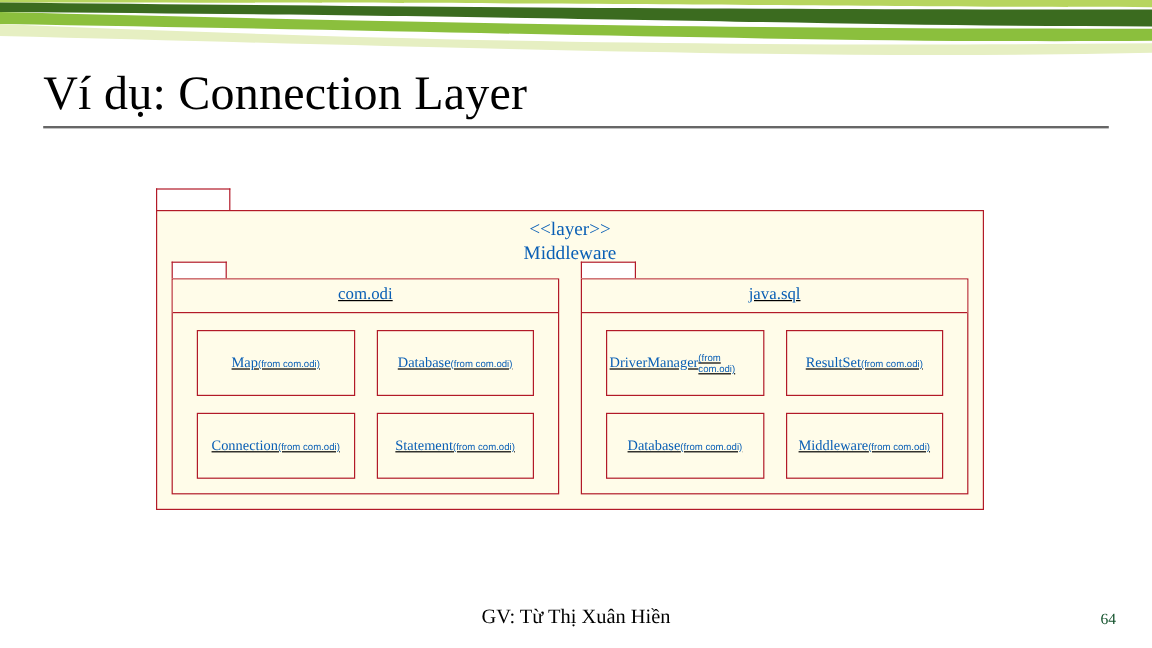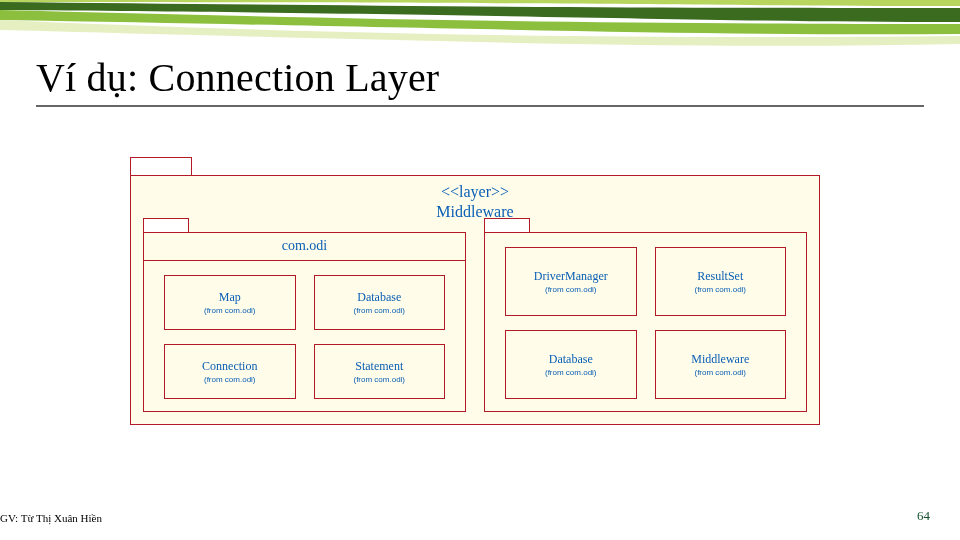--- a/index.html
+++ b/index.html
@@ -91,20 +91,21 @@
   .inner-pkg {
     position: relative;
     flex: 1 1 0;
   }
   .inner-pkg .pkg-tab { top: -14px; left: 0; width: 46px; height: 14px; }
   .inner-pkg .pkg-body {
     top: 0; left: 0; right: 0; bottom: 0;
     display: flex;
     flex-direction: column;
     align-items: center;
+    text-decoration: underline;
   }
   .inner-header {
     text-align: center;
     color: #0a5fb5;
     font-family: Georgia, serif;
     font-size: 14px;
     padding: 5px 0 6px;
     width: 100%;
     border-bottom: 1px solid #b21a28;
     background: #fffce9;
@@ -117,21 +118,21 @@
     gap: 14px 18px;
     padding: 14px 20px 12px;
     width: 100%;
     flex: 1;
   }
 
   .class-box {
     border: 1px solid #b21a28;
     background: #fffce9;
     display: flex;
-    flex-direction: column;
+    flex-direction: row;
     align-items: center;
     justify-content: center;
     padding: 4px 2px 3px;
     min-height: 46px;
   }
   .class-name {
     color: #0a5fb5;
     font-family: Georgia, serif;
     font-size: 12px;
     line-height: 1.15;
@@ -145,21 +146,22 @@
     margin-top: 2px;
     text-align: left;
   }
 
   
   .footer-author {
     position: absolute;
     bottom: 16px;
     left: 0;
     width: 960px;
-    font-size: 11px;
+    text-align: center;
+    font-size: 17px;
     color: #000;
   }
   .footer-page {
     position: absolute;
     bottom: 16px;
     right: 30px;
     font-size: 13px;
     color: #14532d;
   }
 </style>
@@ -209,20 +211,21 @@
                 <div class="class-name">Statement</div>
                 <div class="class-from">(from com.odi)</div>
               </div>
             </div>
           </div>
         </div>
 
         <div class="inner-pkg">
           <div class="pkg-tab"></div>
           <div class="pkg-body">
+            <div class="inner-header">java.sql</div>
             <div class="class-grid">
               <div class="class-box">
                 <div class="class-name">DriverManager</div>
                 <div class="class-from">(from com.odi)</div>
               </div>
               <div class="class-box">
                 <div class="class-name">ResultSet</div>
                 <div class="class-from">(from com.odi)</div>
               </div>
               <div class="class-box">

